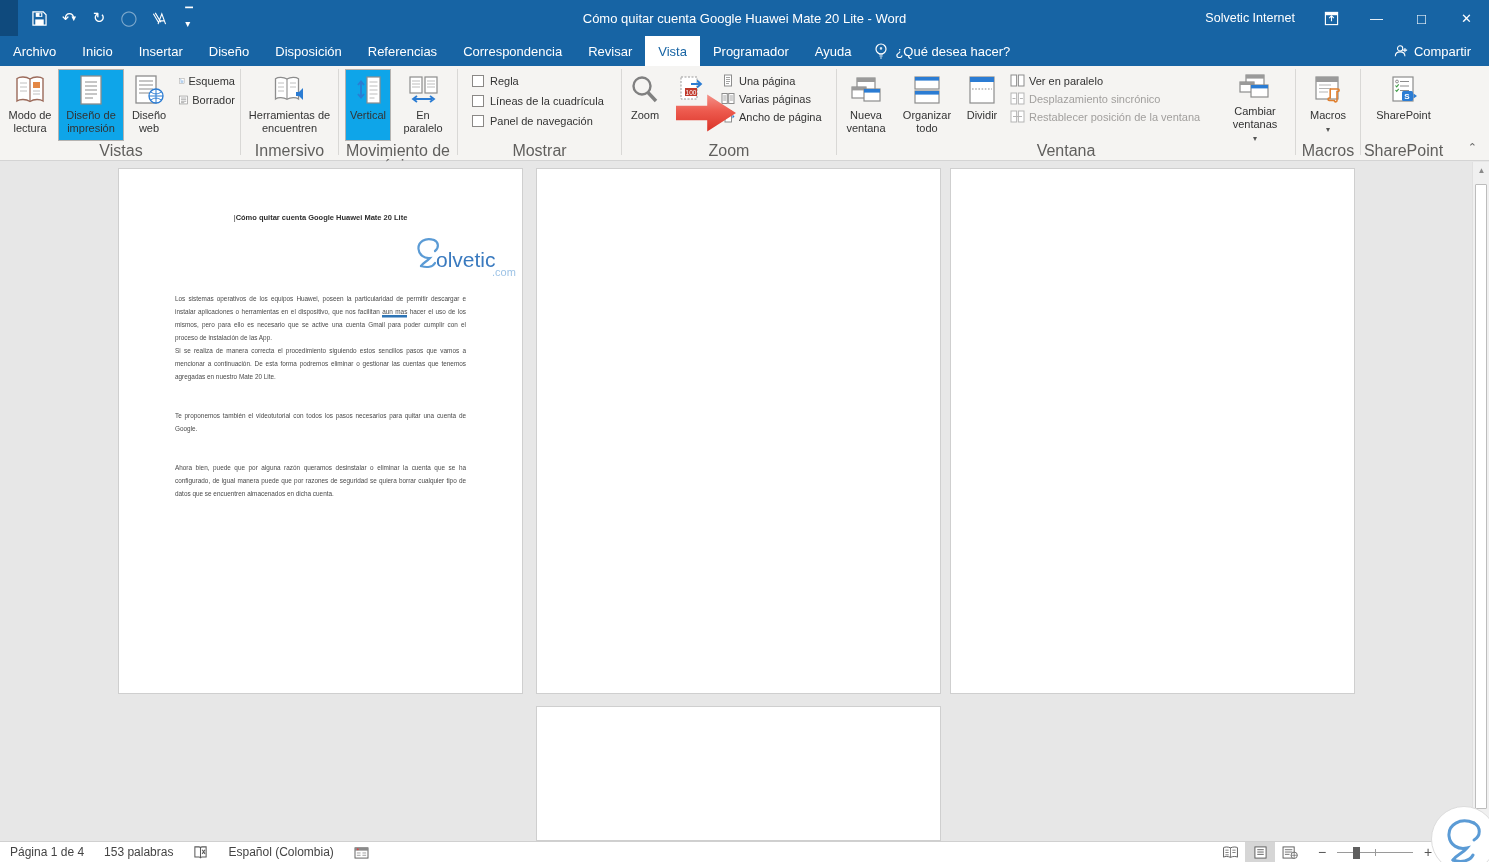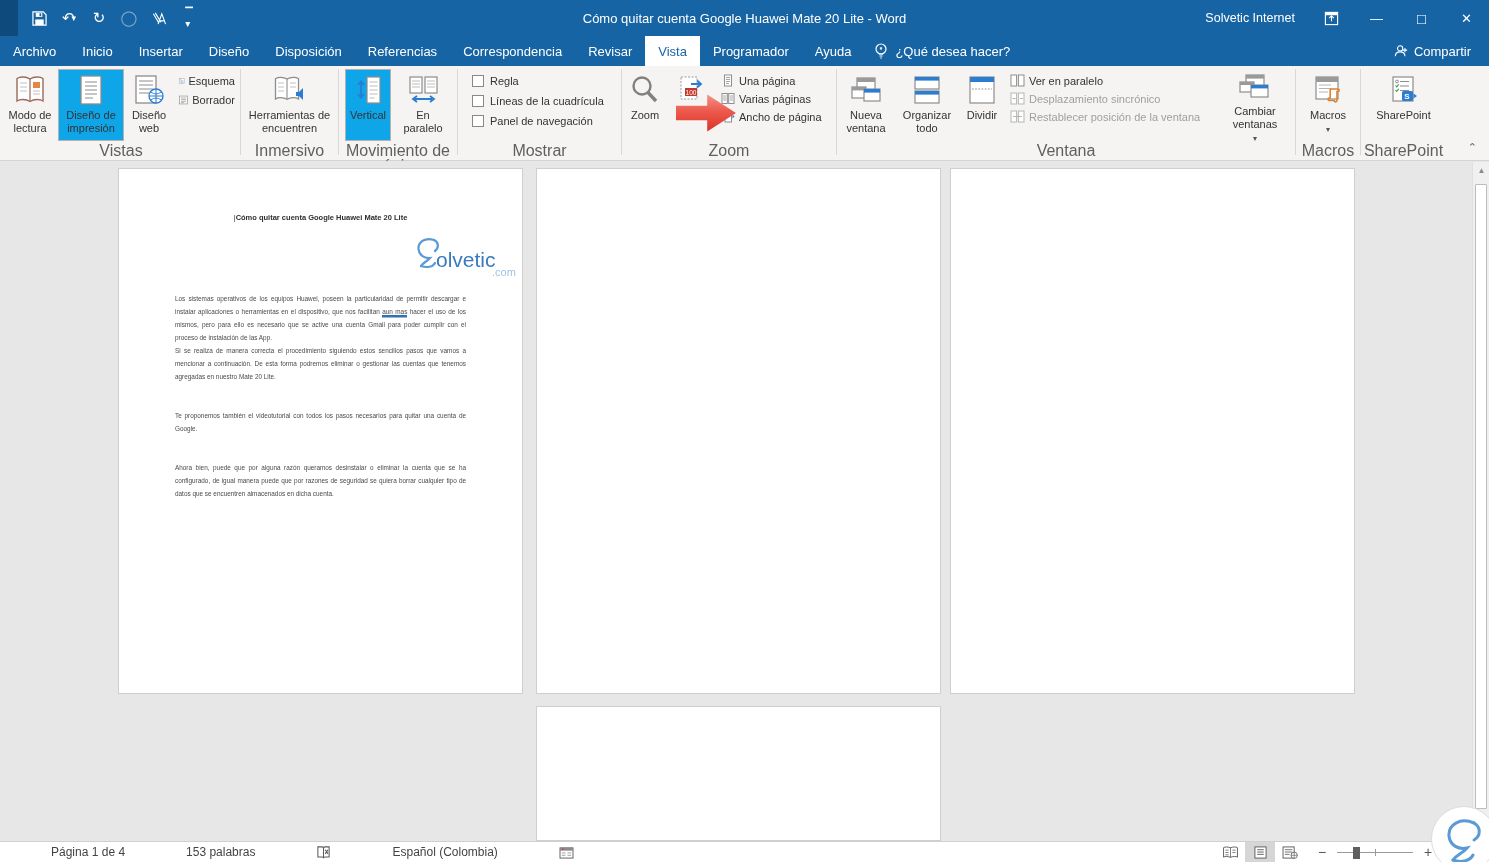--- a/index.html
+++ b/index.html
@@ -61,21 +61,21 @@
   .grammar { color:#4a4a4a; border-bottom:1px solid #2e74b5; box-shadow:0 1.5px 0 #2e74b5; }
 
   
   #scrollbar { position:absolute; right:0; top:162px; width:17px; height:679px; background:#f0f0f0; border-left:1px solid #e0e0e0; }
   .sb-arrow { width:17px; height:17px; display:flex; align-items:center; justify-content:center; color:#8a8a8a; font-size:8px; cursor:pointer; }
   #sb-thumb { position:absolute; left:2px; top:22px; width:12px; height:625px; background:#ffffff; border:1px solid #bdbdbd; border-radius:1px; cursor:pointer; }
   #sb-down { position:absolute; bottom:0; }
 
   
   #statusbar { position:absolute; left:0; top:841px; width:100%; height:21px; background:#ffffff; border-top:1px solid #d0d0d0; display:flex; align-items:center; font-size:12px; color:#444; }
-  .sb-item { padding:0 10px; height:100%; display:flex; align-items:center; gap:5px; cursor:pointer;margin-left:41px; }
+  .sb-item { padding:0 10px; height:100%; display:flex; align-items:center; gap:5px; cursor:pointer; }
   #sb-right { margin-left:auto; display:flex; align-items:center; height:100%; }
   .viewbtn { width:30px; height:100%; display:flex; align-items:center; justify-content:center; cursor:pointer; }
   .viewbtn.selected { background:#d6d6d6; }
   #zoomctl { display:flex; align-items:center; gap:8px; padding:0 10px; }
   #zoom-track { position:relative; width:76px; height:15px; cursor:pointer; }
   #zoom-track .line { position:absolute; left:0; right:0; top:7px; height:1px; background:#9a9a9a; }
   #zoom-track .mid { position:absolute; left:50%; top:4px; width:1px; height:7px; background:#9a9a9a; }
   #zoom-thumb { position:absolute; left:16px; top:2px; width:7px; height:12px; background:#5f5f5f; }
   .zoom-pm { font-size:14px; color:#555; cursor:pointer; width:14px; text-align:center; }
   #zoom-pct { width:36px; text-align:right; cursor:pointer; }

